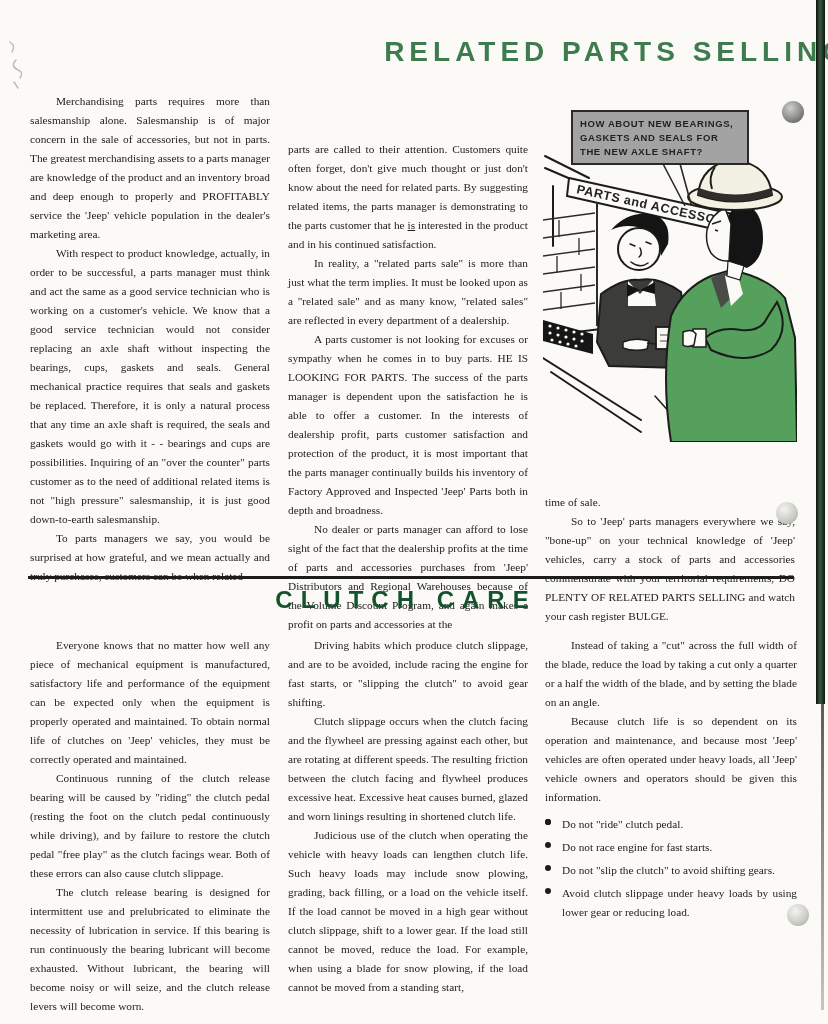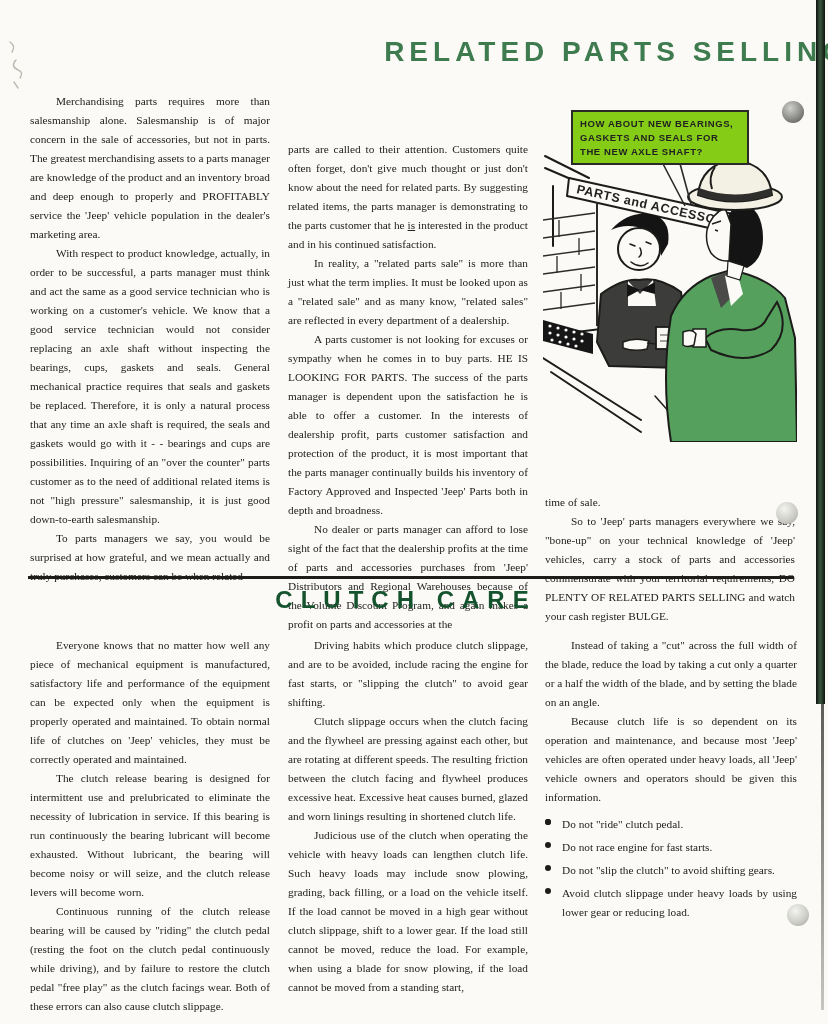--- a/index.html
+++ b/index.html
@@ -20,21 +20,21 @@
   .a2c3{left:545px;top:636px;width:252px;}
   .para{margin:0;text-indent:26px;}
   .noindent{text-indent:0;margin-top:48px;}
   .u{text-decoration:underline;}
   .rule{position:absolute;left:28px;top:576px;width:766px;height:3px;background:#1c1c1a;}
   .footer{position:absolute;left:30px;top:992px;font-size:14px;font-weight:bold;
           letter-spacing:1.5px;font-family:"Liberation Serif", serif;color:#2a2928;margin-top:33px;}
   .illus{position:absolute;left:543px;top:96px;width:254px;height:346px;overflow:hidden;}
   .illus svg{position:absolute;left:0;top:0;}
   .bubble{position:absolute;left:28px;top:14px;width:178px;box-sizing:border-box;
-          border:2px solid #2a2a28;background:#84cc16;padding:5px 7px;
+          border:2px solid #2a2a28;background:#a3a3a3;padding:5px 7px;
           font-family:"Liberation Sans", sans-serif;font-size:9.5px;font-weight:bold;
           letter-spacing:0.6px;line-height:1.45;color:#222;text-align:left;}
   .bullets{margin-top:8px;}
   .bullet-item{position:relative;padding-left:17px;margin-bottom:4px;text-align:justify;}
   .dot{position:absolute;left:0;top:4px;width:6px;height:6px;border-radius:50%;background:#1c1c1a;}
   .edge{position:absolute;left:816px;top:0;width:9px;height:704px;
         background:linear-gradient(90deg,#0c120d,#3a5740 45%,#10160f);}
   .edge-thin{position:absolute;left:821px;top:704px;width:3px;height:306px;
         background:linear-gradient(180deg,#5c5c58,#c6c6c0);}
   .hole{position:absolute;width:22px;height:22px;border-radius:50%;}
@@ -152,22 +152,22 @@
     <p class="para noindent">time of sale.</p>
     <p class="para">So to 'Jeep' parts managers everywhere we say, "bone-up" on your technical knowledge of 'Jeep' vehicles, carry a stock of parts and accessories commensurate with your territorial requirements, DO PLENTY OF RELATED PARTS SELLING and watch your cash register BULGE.</p>
   </div>
 
   <div class="rule"></div>
 
   <h2 class="title2">CLUTCH CARE</h2>
 
   <div class="col a2c1">
     <p class="para">Everyone knows that no matter how well any piece of mechanical equipment is manufactured, satisfactory life and performance of the equipment can be expected only when the equipment is properly operated and maintained. To obtain normal life of clutches on 'Jeep' vehicles, they must be correctly operated and maintained.</p>
+    <p class="para">Continuous running of the clutch release bearing will be caused by "riding" the clutch pedal (resting the foot on the clutch pedal continuously while driving), and by failure to restore the clutch pedal "free play" as the clutch facings wear. Both of these errors can also cause clutch slippage.</p>
     <p class="para">The clutch release bearing is designed for intermittent use and prelubricated to eliminate the necessity of lubrication in service. If this bearing is run continuously the bearing lubricant will become exhausted. Without lubricant, the bearing will become noisy or will seize, and the clutch release levers will become worn.</p>
-    <p class="para">Continuous running of the clutch release bearing will be caused by "riding" the clutch pedal (resting the foot on the clutch pedal continuously while driving), and by failure to restore the clutch pedal "free play" as the clutch facings wear. Both of these errors can also cause clutch slippage.</p>
   </div>
 
   <div class="col a2c2">
     <p class="para">Driving habits which produce clutch slippage, and are to be avoided, include racing the engine for fast starts, or "slipping the clutch" to avoid gear shifting.</p>
     <p class="para">Clutch slippage occurs when the clutch facing and the flywheel are pressing against each other, but are rotating at different speeds. The resulting friction between the clutch facing and flywheel produces excessive heat. Excessive heat causes burned, glazed and worn linings resulting in shortened clutch life.</p>
     <p class="para">Judicious use of the clutch when operating the vehicle with heavy loads can lengthen clutch life. Such heavy loads may include snow plowing, grading, back filling, or a load on the vehicle itself. If the load cannot be moved in a high gear without clutch slippage, shift to a lower gear. If the load still cannot be moved, reduce the load. For example, when using a blade for snow plowing, if the load cannot be moved from a standing start,</p>
   </div>
 
   <div class="col a2c3">
     <p class="para">Instead of taking a "cut" across the full width of the blade, reduce the load by taking a cut only a quarter or a half the width of the blade, and by setting the blade on an angle.</p>

